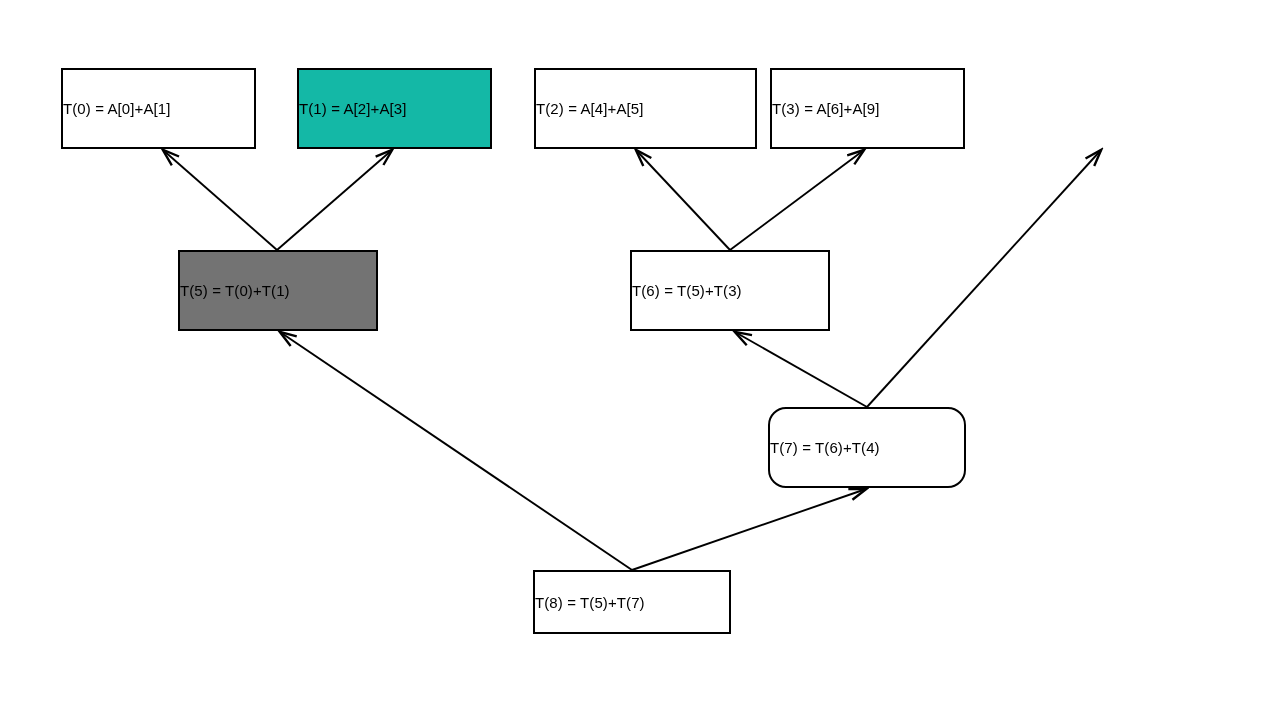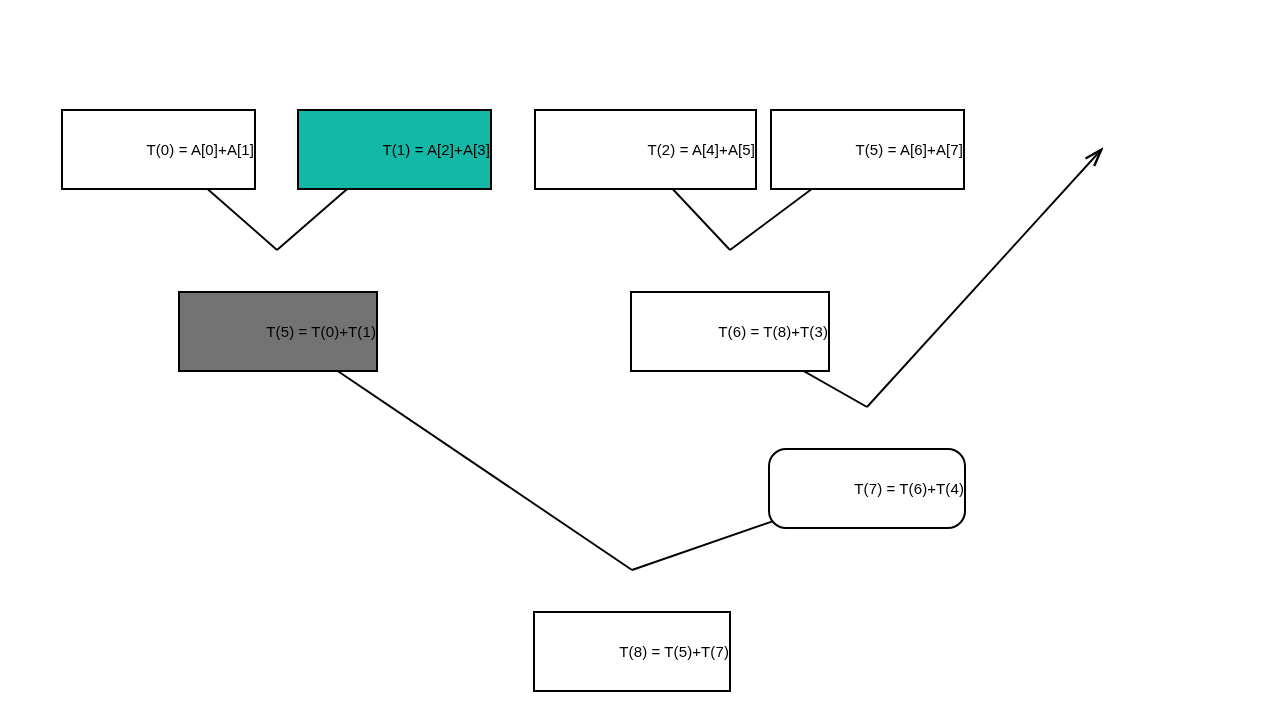--- a/index.html
+++ b/index.html
@@ -28,28 +28,27 @@
     height: 720px;
     pointer-events: none;
   }
   .node {
     position: absolute;
     box-sizing: border-box;
     background: #ffffff;
     border: 2px solid #000000;
     display: flex;
     align-items: center;
-    justify-content: flex-end;
+    justify-content: flex-start;
     color: #000000;
     font-size: 15px;
     line-height: 1;
     letter-spacing: 0.1px;
     white-space: nowrap;
     z-index: 2;
-    margin-top: 41px;
   }
   .node-label {
     display: block;
   }
 </style>
 </head>
 <body>
 
 <div id="canvas">
 
@@ -74,28 +73,28 @@
   <div class="node" style="left: 61px; top: 68px; width: 195px; height: 81px; background: rgb(255, 255, 255); border-color: rgb(0, 0, 0); color: rgb(0, 0, 0);">
     <span class="node-label">T(0) = A[0]+A[1]</span>
   </div>
   <div class="node" style="left: 297px; top: 68px; width: 195px; height: 81px; background: #14b8a6; border-color: rgb(0, 0, 0); color: rgb(0, 0, 0);">
     <span class="node-label">T(1) = A[2]+A[3]</span>
   </div>
   <div class="node" style="left: 534px; top: 68px; width: 223px; height: 81px; background: rgb(255, 255, 255); border-color: rgb(0, 0, 0); color: rgb(0, 0, 0);">
     <span class="node-label">T(2) = A[4]+A[5]</span>
   </div>
   <div class="node" style="left: 770px; top: 68px; width: 195px; height: 81px; background: rgb(255, 255, 255); border-color: rgb(0, 0, 0); color: rgb(0, 0, 0);">
-    <span class="node-label">T(5) = A[6]+A[7]</span>
+    <span class="node-label">T(3) = A[6]+A[9]</span>
   </div>
   <div class="node" style="left: 178px; top: 250px; width: 200px; height: 81px; background: #737373; border-color: rgb(0, 0, 0); color: rgb(0, 0, 0);">
     <span class="node-label">T(5) = T(0)+T(1)</span>
   </div>
   <div class="node" style="left: 630px; top: 250px; width: 200px; height: 81px; background: rgb(255, 255, 255); border-color: rgb(0, 0, 0); color: rgb(0, 0, 0);">
-    <span class="node-label">T(6) = T(8)+T(3)</span>
+    <span class="node-label">T(6) = T(5)+T(3)</span>
   </div>
   <div class="node" style="left: 768px; top: 407px; width: 198px; height: 81px; background: rgb(255, 255, 255); border-color: rgb(0, 0, 0); color: rgb(0, 0, 0); border-radius: 18px;">
     <span class="node-label">T(7) = T(6)+T(4)</span>
   </div>
-  <div class="node" style="left: 533px; top: 570px; width: 198px; height: 81px; background: rgb(255, 255, 255); border-color: rgb(0, 0, 0); color: rgb(0, 0, 0);">
+  <div class="node" style="left: 533px; top: 570px; width: 198px; height: 64px; background: rgb(255, 255, 255); border-color: rgb(0, 0, 0); color: rgb(0, 0, 0);">
     <span class="node-label">T(8) = T(5)+T(7)</span>
   </div>
 
 </div>
 
 </body></html>

